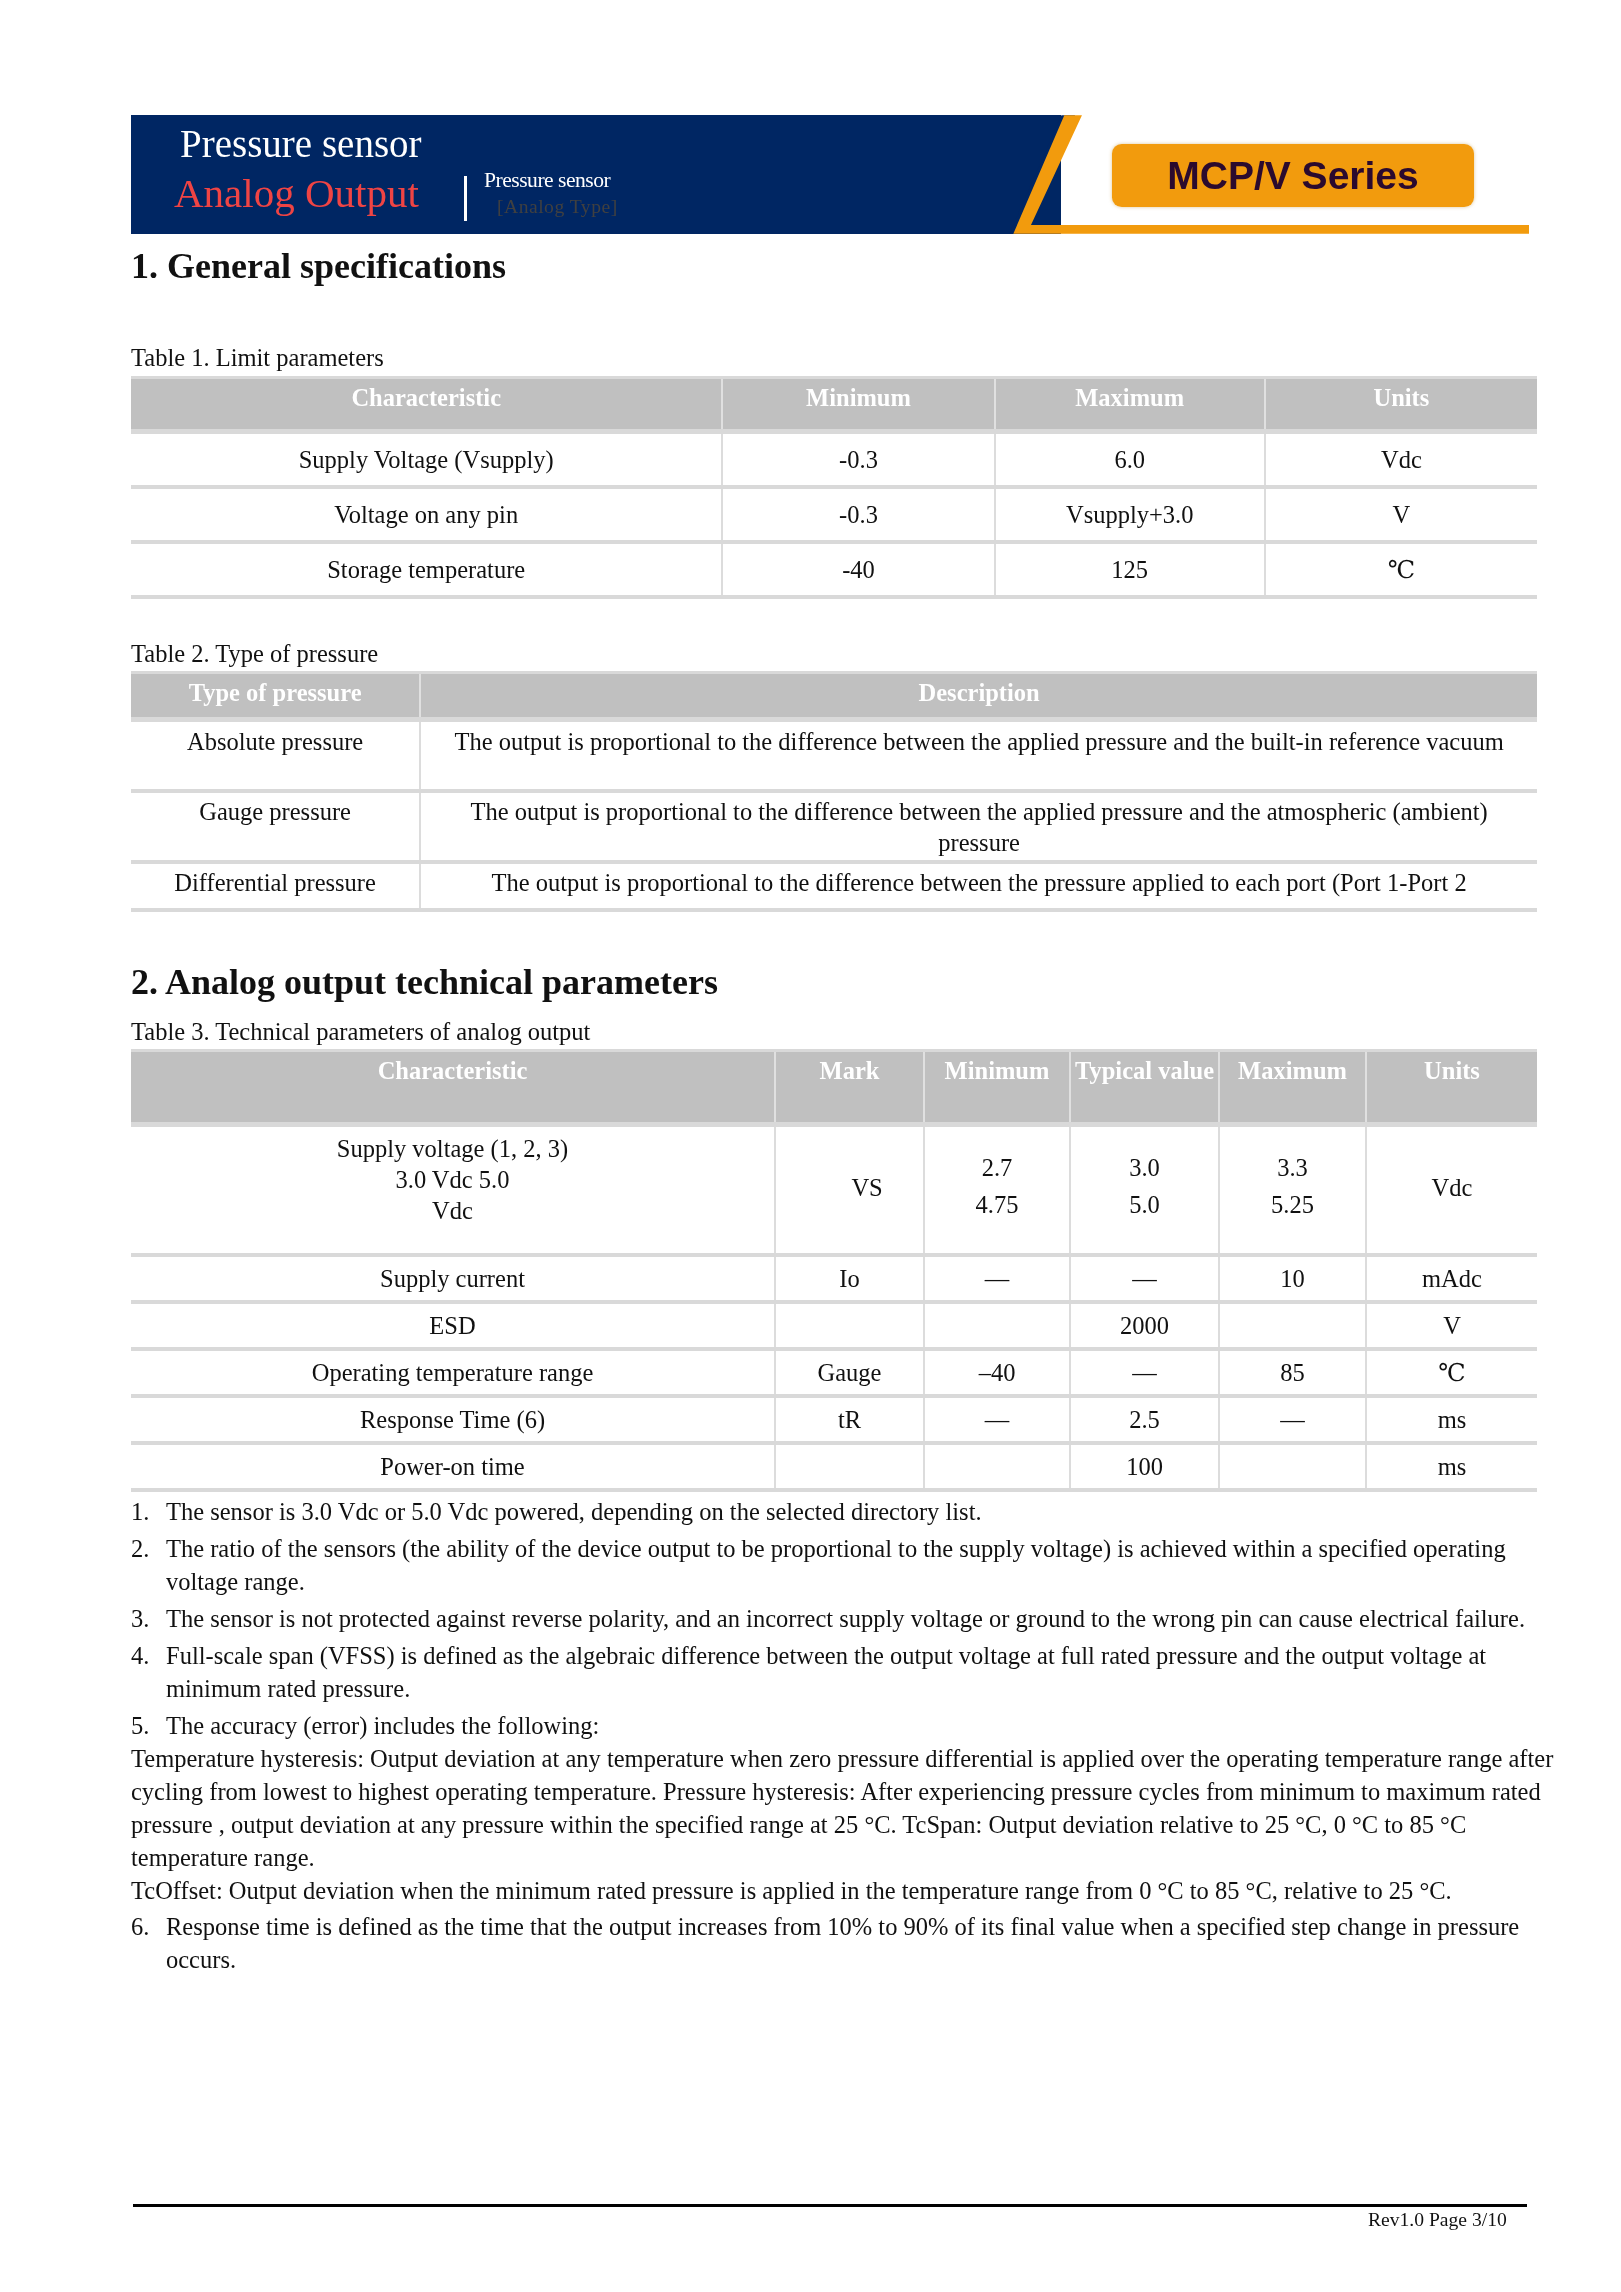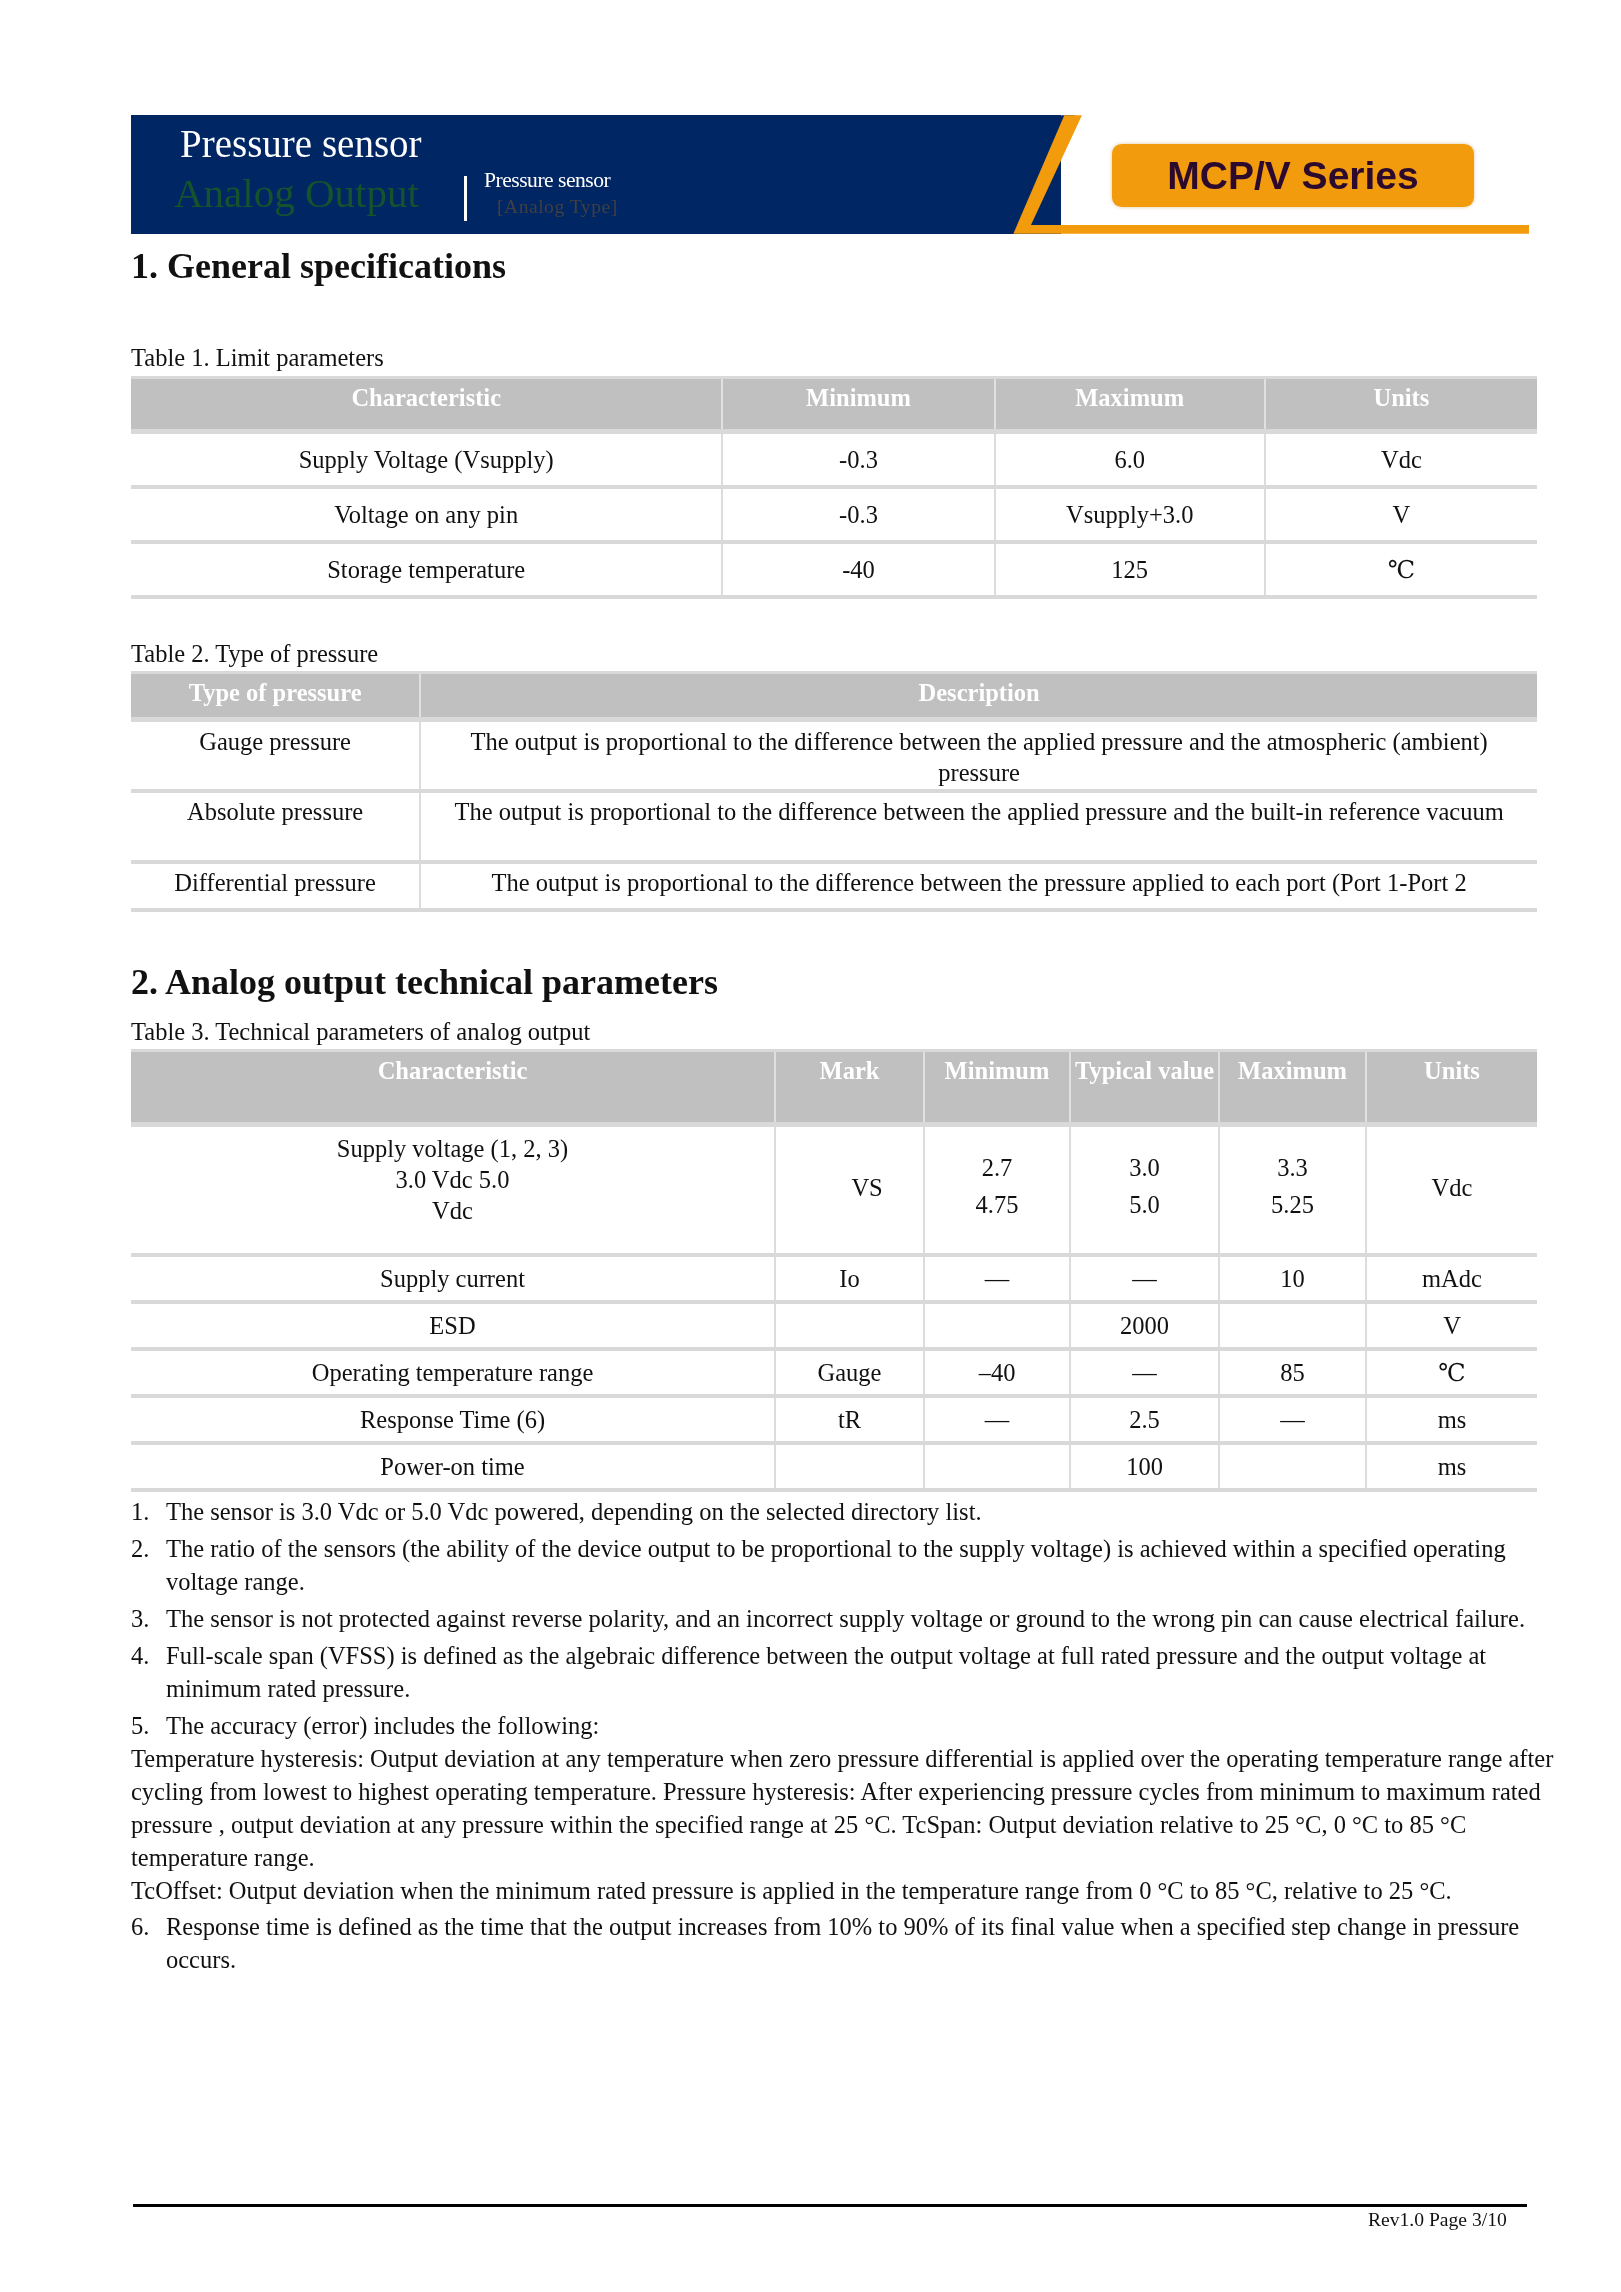--- a/index.html
+++ b/index.html
@@ -5,21 +5,21 @@
   html, body { margin: 0; padding: 0; background: #ffffff; }
   body { width: 1621px; height: 2293px; position: relative; overflow: hidden;
          font-family: "Liberation Serif", "DejaVu Serif", serif; color: #111; }
   .abs { position: absolute; }
 
   
   .banner { left: 131px; top: 115px; width: 1398px; height: 144px; }
   .banner-navy { position: absolute; left: 0; top: 0; height: 119px; width: 930px; background: #002663; }
   .banner-slant { position: absolute; left: 0; top: 0; width: 1398px; height: 119px; }
   .banner-title1 { position: absolute; left: 49px; top: 5.9px; color: #fff; font-size: 39px; white-space: nowrap; }
-  .banner-title2 { position: absolute; left: 43px; top: 54px; color: #14532d; font-size: 41px; white-space: nowrap; }
+  .banner-title2 { position: absolute; left: 43px; top: 54px; color: #ef4444; font-size: 41px; white-space: nowrap; }
   .banner-sep { position: absolute; left: 333px; top: 61px; width: 2.9px; height: 45px; background: #fff; }
   .banner-sub1 { position: absolute; left: 353px; top: 53px; color: #fff; font-size: 21.6px; white-space: nowrap; letter-spacing: -0.5px; }
   .banner-sub2 { position: absolute; left: 366px; top: 81px; color: #404040; font-size: 19.6px; white-space: nowrap; letter-spacing: 0.5px; }
   .badge { position: absolute; left: 981px; top: 29px; width: 362px; height: 63px; background: #f29b0d;
            border-radius: 9.8px; box-shadow: 0 0 3.9px rgba(200,160,80,0.6);
            display: flex; align-items: center; justify-content: center;
            font-family: "Liberation Sans", "DejaVu Sans", sans-serif; font-weight: bold; font-size: 39px; color: #2b0a2e; }
 
   .h1 { font-weight: bold; font-size: 36px; white-space: nowrap; }
   .caption { font-size: 24.5px; white-space: nowrap; }
@@ -108,26 +108,26 @@
       <col style="width:1116px">
     </colgroup>
   <thead>
     <tr style="height:47px;">
       <th>Type of pressure</th>
       <th>Description</th>
     </tr>
   </thead>
   <tbody>
     <tr style="height:71px;">
+      <td style="vertical-align:top; padding-top:3.9px;">Absolute pressure</td>
+      <td style="vertical-align:top; padding-top:3.9px;">The output is proportional to the difference between the applied pressure and the built-in reference vacuum</td>
+    </tr>
+    <tr style="height:71px;">
       <td style="vertical-align:top; padding-top:3.9px;">Gauge pressure</td>
       <td style="vertical-align:top; padding-top:3.9px; padding-left:29px; padding-right:29px;">The output is proportional to the difference between the applied pressure and the atmospheric (ambient) pressure</td>
-    </tr>
-    <tr style="height:71px;">
-      <td style="vertical-align:top; padding-top:3.9px;">Absolute pressure</td>
-      <td style="vertical-align:top; padding-top:3.9px;">The output is proportional to the difference between the applied pressure and the built-in reference vacuum</td>
     </tr>
     <tr style="height:48px;">
       <td style="vertical-align:top; padding-top:3.9px;">Differential pressure</td>
       <td style="vertical-align:top; padding-top:3.9px; white-space:nowrap;font-family:Liberation Serif, serif;">The output is proportional to the difference between the pressure applied to each port (Port 1-Port 2</td>
     </tr>
   </tbody>
 </table>
 
 <div class="abs h1" style="left:131px; top:961px;">2. Analog output technical parameters</div>
 <div class="abs caption" style="left:131px; top:1018px;">Table 3. Technical parameters of analog output</div>

